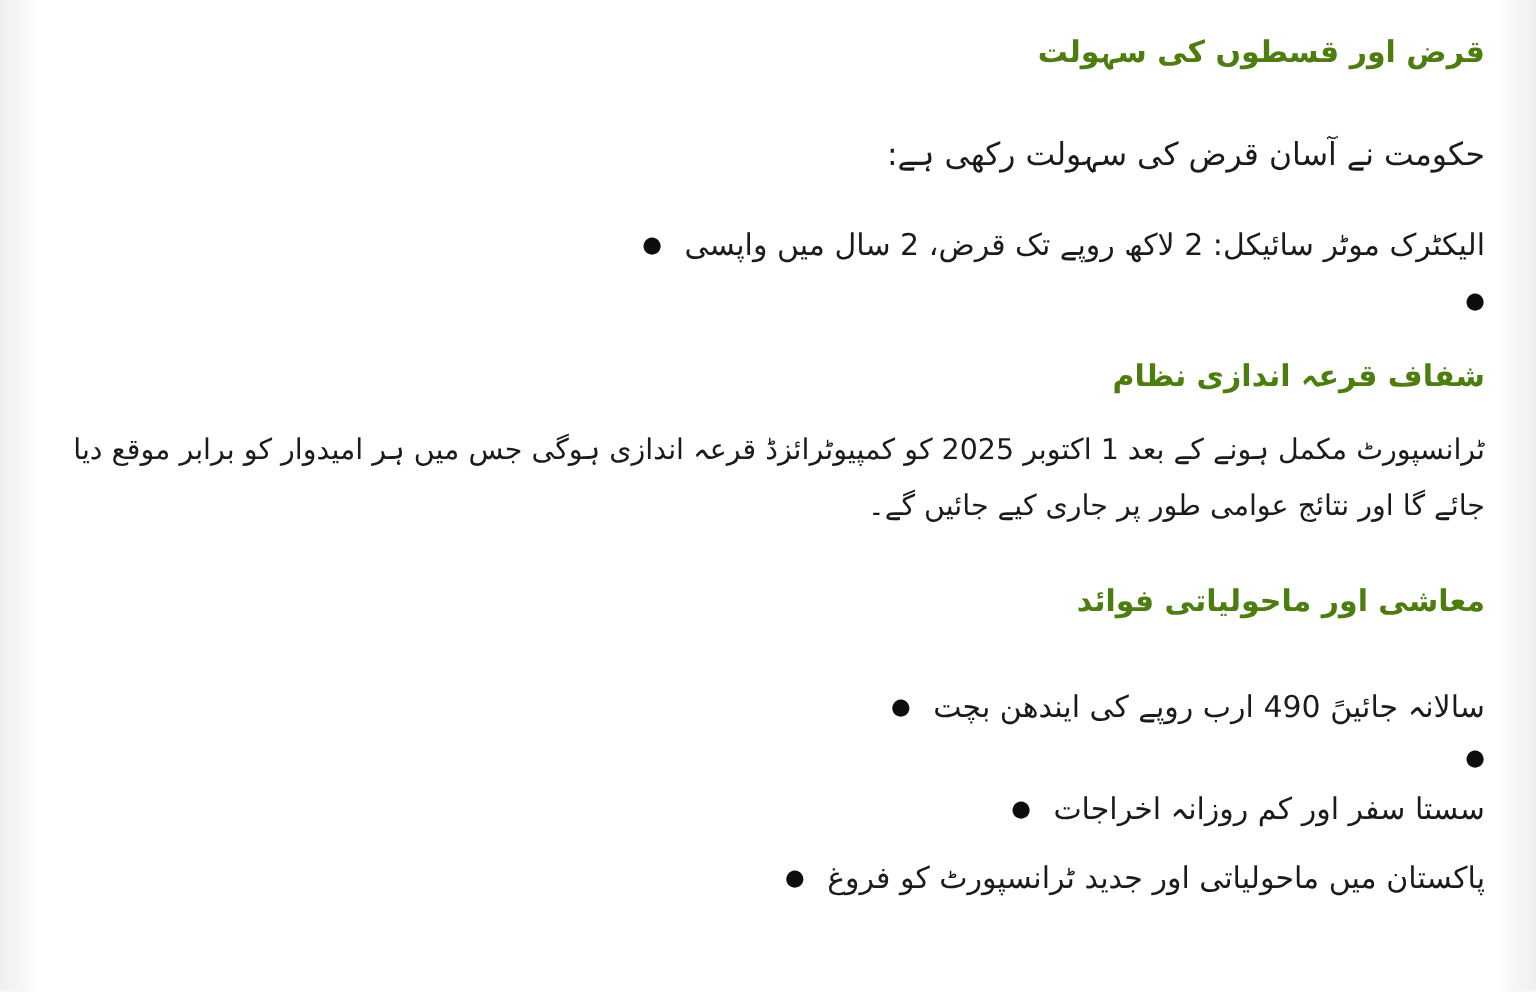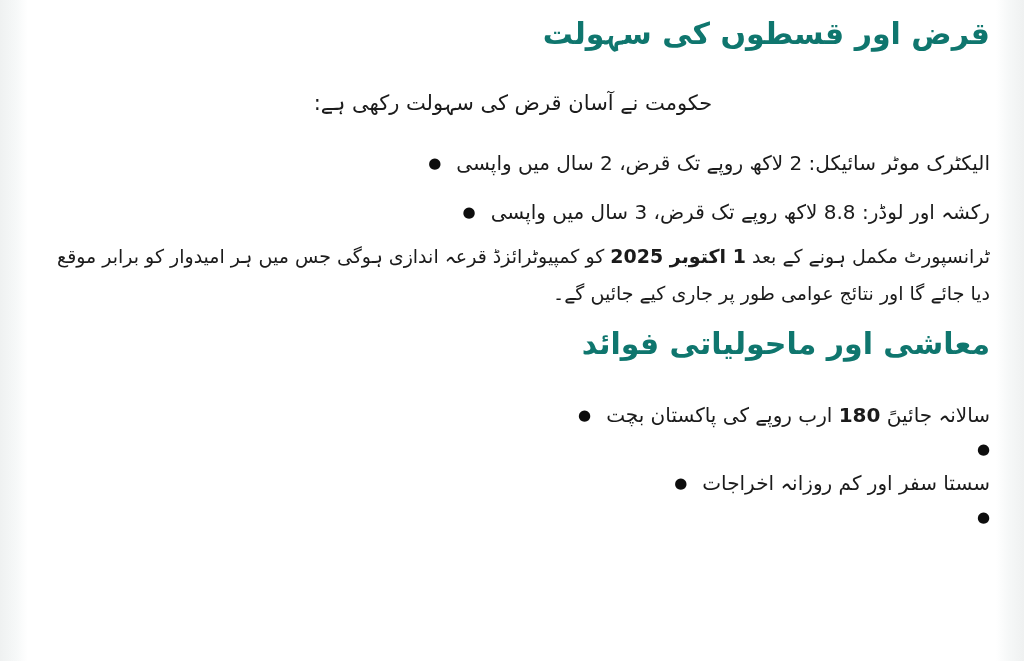--- a/index.html
+++ b/index.html
@@ -29,34 +29,34 @@
   }
   .page {
     position: relative;
     box-sizing: border-box;
     width: 1024px;
     height: 661px;
     padding: 4px 34px 0 36px;
   }
   h1.section-heading {
     margin: 0;
-    font-size: 30px;
+    font-size: 20px;
     font-weight: bold;
     line-height: 52px;
-    color: #0f766e;
+    color: #4d7c0f;
     text-align: right;
   }
   h1.h-loan     { margin-top: 4px; }
   h1.h-lottery  { margin-top: 16px; }
-  h1.h-benefits { margin-top: 6px; }
+  h1.h-benefits { margin-top: 18px; }
   .intro-line {
     margin: 24px 0 0 0;
     font-size: 21px;
     line-height: 38px;
-    text-align: center;
+    text-align: right;
   }
   .body-paragraph {
     margin: 6px 0 0 0;
     font-size: 19px;
     line-height: 37px;
     text-align: right;
   }
   .bullet-list {
     margin: 22px 0 0 0;
     display: flex;
@@ -77,60 +77,61 @@
     line-height: 39px;
     white-space: nowrap;
   }
   .bullet-dot {
     flex: 0 0 auto;
     font-size: 15px;
     line-height: 1;
     color: #0d0d0d;
   }
   .bullet-text { text-align: right; }
-  .bold-run { font-weight: bold; }
+  .bold-run { font-weight: normal; }
 </style>
 </head>
 <body>
 
 <div class="edge-strip left"></div>
 <div class="edge-strip right"></div>
 
 <div class="page">
 
   <h1 class="section-heading h-loan" dir="rtl">قرض اور قسطوں کی سہولت</h1>
 
   <p class="intro-line" dir="rtl">حکومت نے آسان قرض کی سہولت رکھی ہے:</p>
 
   <div class="bullet-list">
     <div class="bullet-item">
       <span class="bullet-dot">●</span>
       <span class="bullet-text" dir="rtl">الیکٹرک موٹر سائیکل: 2 لاکھ روپے تک قرض، 2 سال میں واپسی</span>
     </div>
     <div class="bullet-item">
       <span class="bullet-dot">●</span>
-      <span class="bullet-text" dir="rtl">رکشہ اور لوڈر: 8.8 لاکھ روپے تک قرض، 3 سال میں واپسی</span>
     </div>
   </div>
 
+  <h1 class="section-heading h-lottery" dir="rtl">شفاف قرعہ اندازی نظام</h1>
 
   <p class="body-paragraph" dir="rtl"><span>ٹرانسپورٹ مکمل ہونے کے بعد </span><span class="bold-run">1 اکتوبر 2025</span><span> کو کمپیوٹرائزڈ قرعہ اندازی ہوگی جس میں ہر امیدوار کو برابر موقع دیا جائے گا اور نتائج عوامی طور پر جاری کیے جائیں گے۔</span></p>
 
   <h1 class="section-heading h-benefits" dir="rtl">معاشی اور ماحولیاتی فوائد</h1>
 
   <div class="bullet-list benefits">
     <div class="bullet-item">
       <span class="bullet-dot">●</span>
-      <span class="bullet-text" dir="rtl"><span>سالانہ جائیںً </span><span class="bold-run">180</span><span> ارب روپے کی پاکستان بچت</span></span>
+      <span class="bullet-text" dir="rtl"><span>سالانہ جائیںً </span><span class="bold-run">490</span><span> ارب روپے کی ایندھن بچت</span></span>
     </div>
     <div class="bullet-item">
       <span class="bullet-dot">●</span>
     </div>
     <div class="bullet-item">
       <span class="bullet-dot">●</span>
       <span class="bullet-text" dir="rtl">سستا سفر اور کم روزانہ اخراجات</span>
     </div>
     <div class="bullet-item">
       <span class="bullet-dot">●</span>
+      <span class="bullet-text" dir="rtl">پاکستان میں ماحولیاتی اور جدید ٹرانسپورٹ کو فروغ</span>
     </div>
   </div>
 
 </div>
 
 </body></html>

